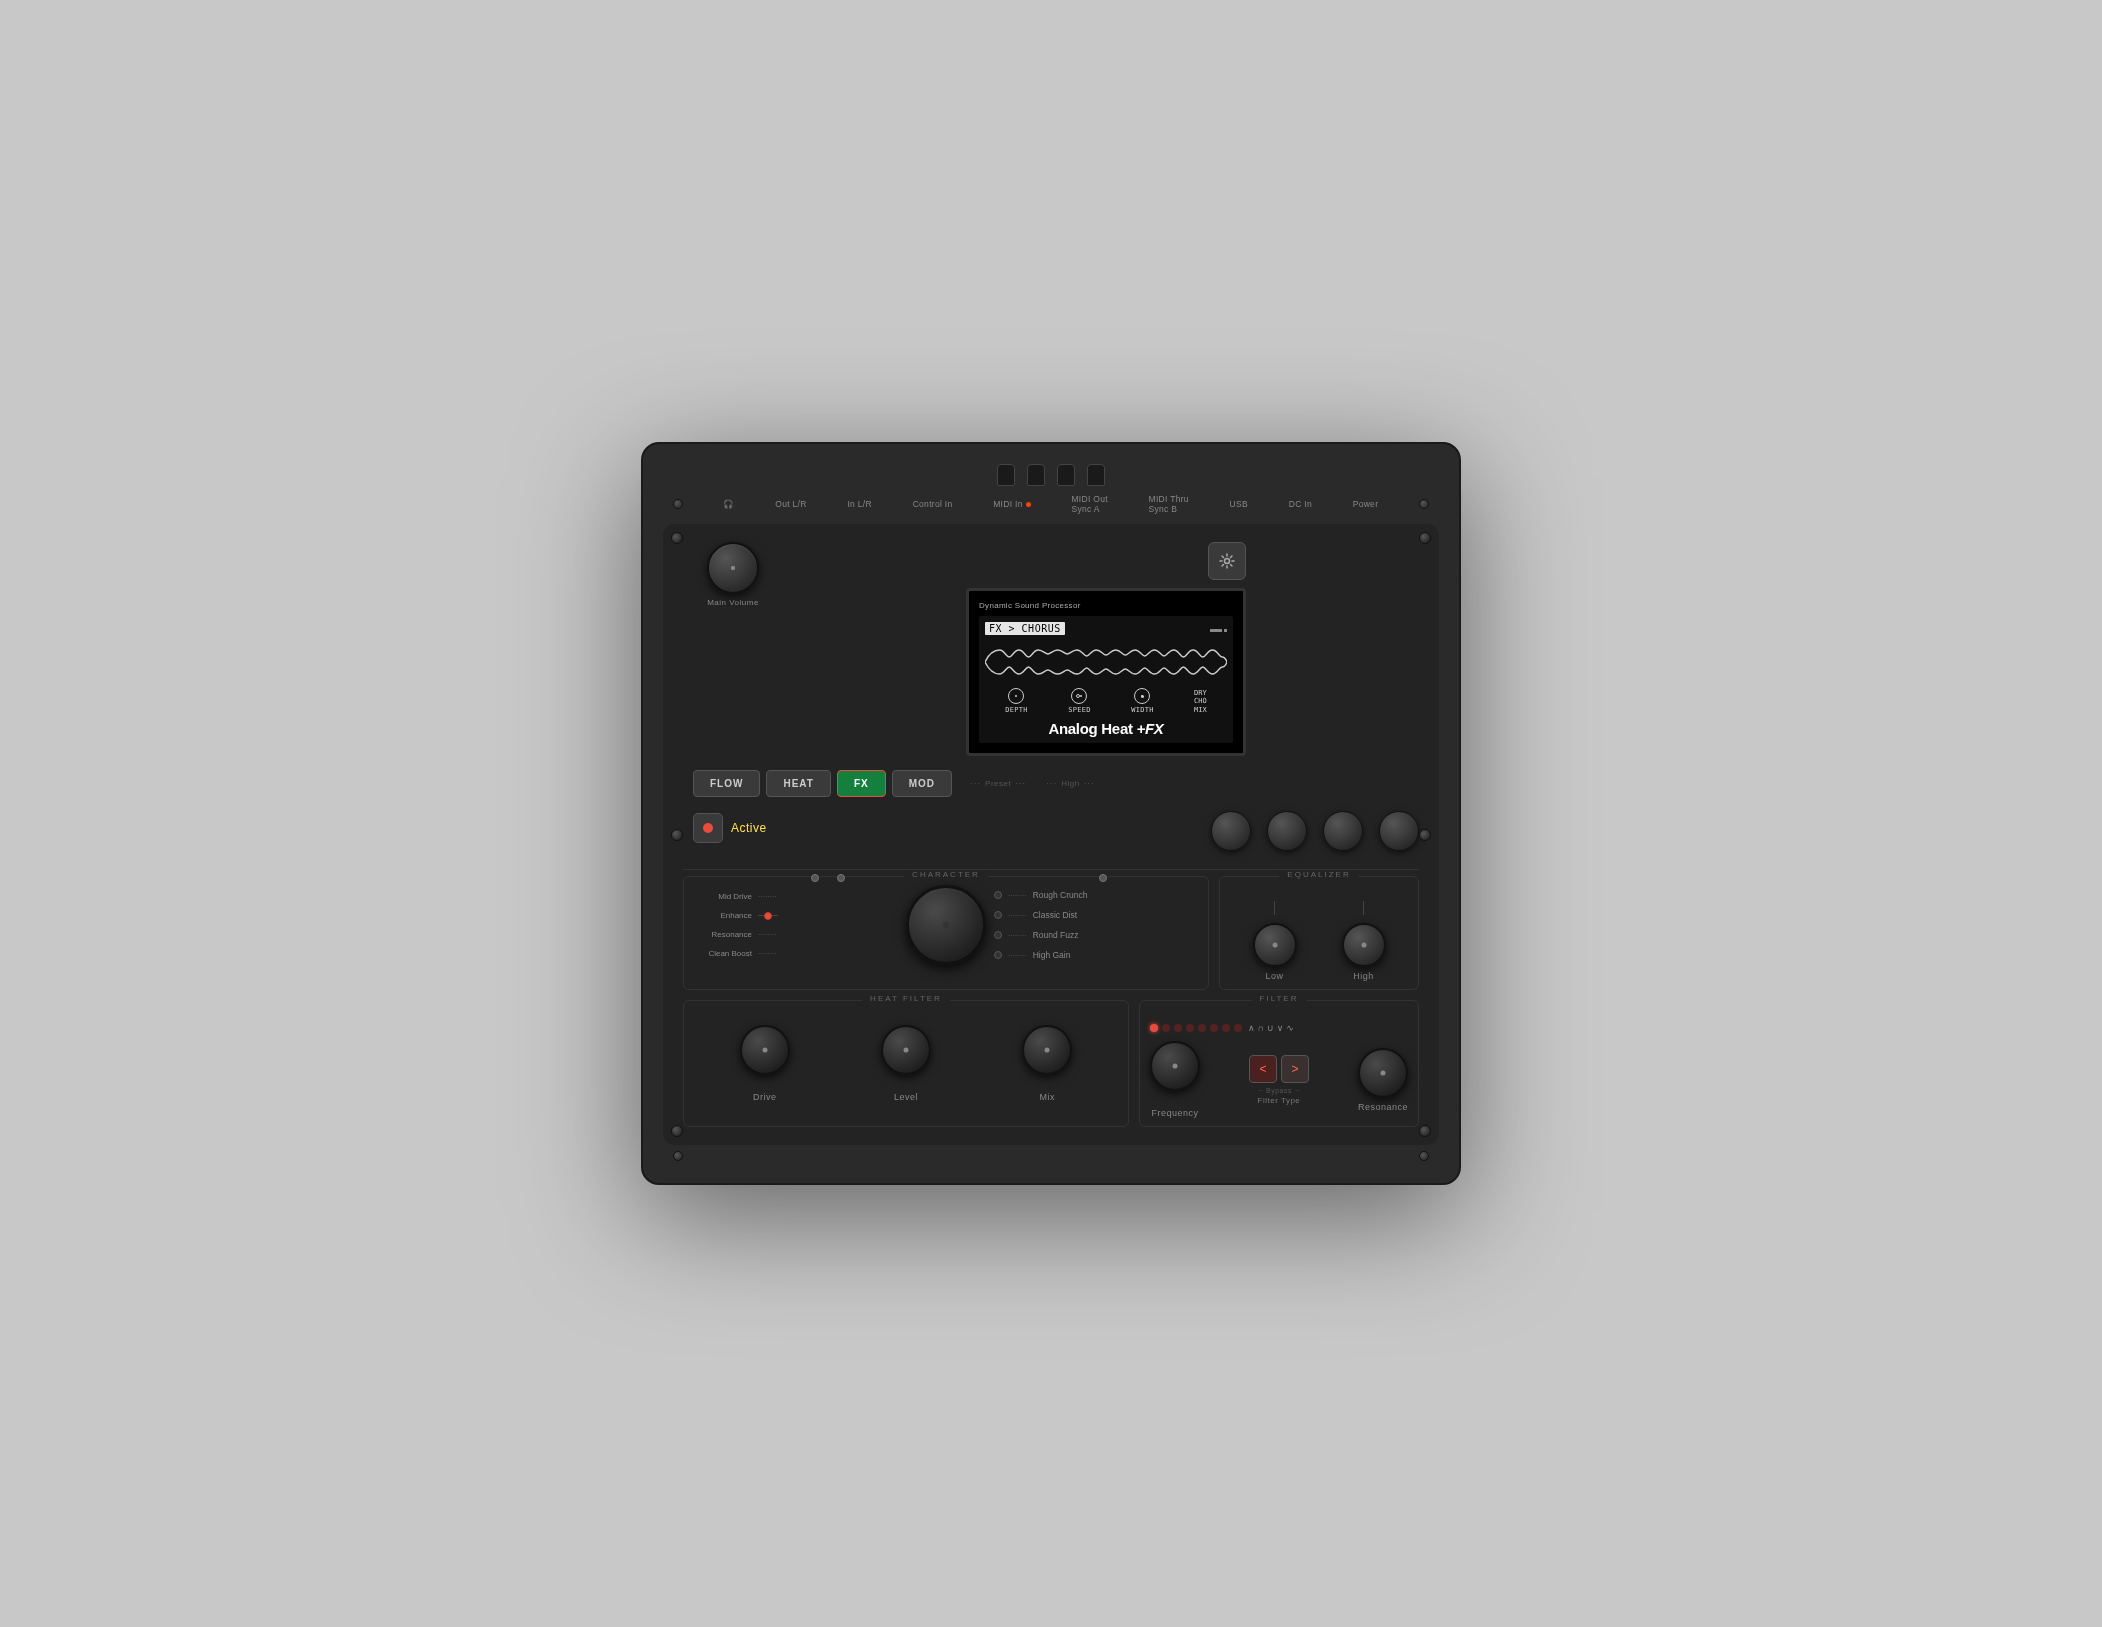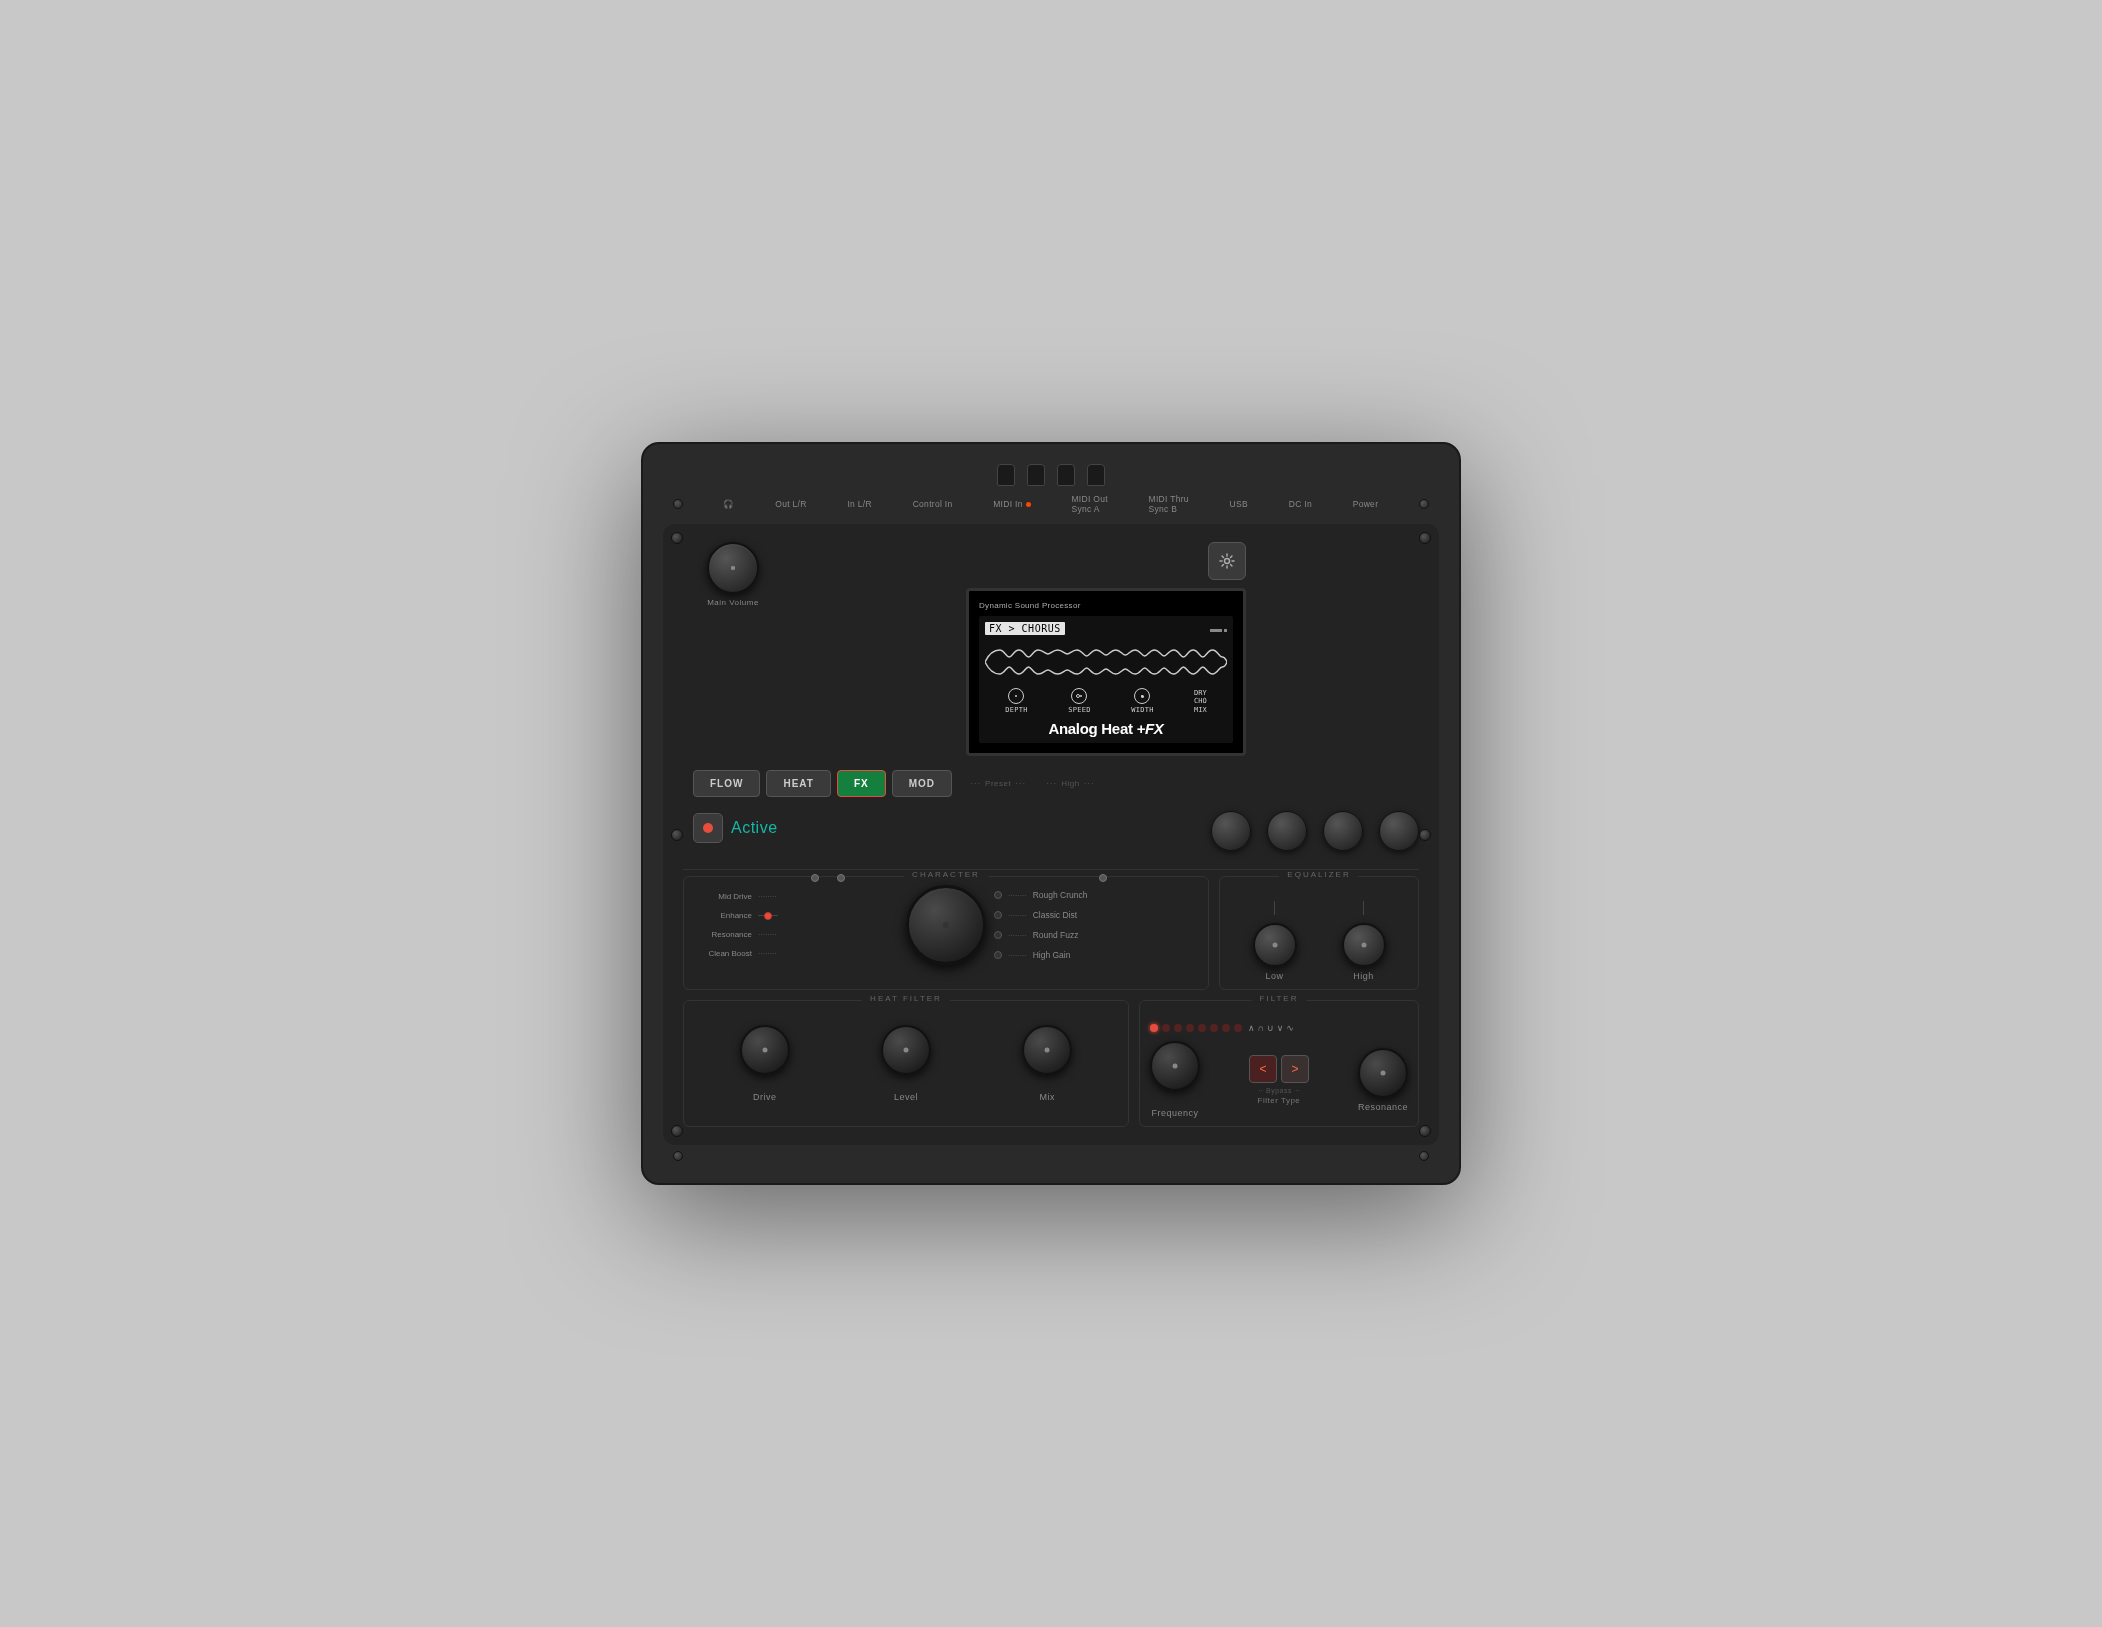--- a/index.html
+++ b/index.html
@@ -358,22 +358,22 @@
       align-items: center;
       justify-content: center;
       cursor: pointer;
     }
     .active-dot {
       width: 10px; height: 10px;
       background: #e74c3c;
       border-radius: 50%;
     }
     .active-label {
-      font-size: 16px;
-      color: #14b8a6;
+      font-size: 12px;
+      color: #fde047;
       letter-spacing: 0.5px;
     }
 
     
     .encoder-row {
       display: flex;
       justify-content: space-between;
       padding: 0 60px;
       margin-bottom: 8px;
     }

